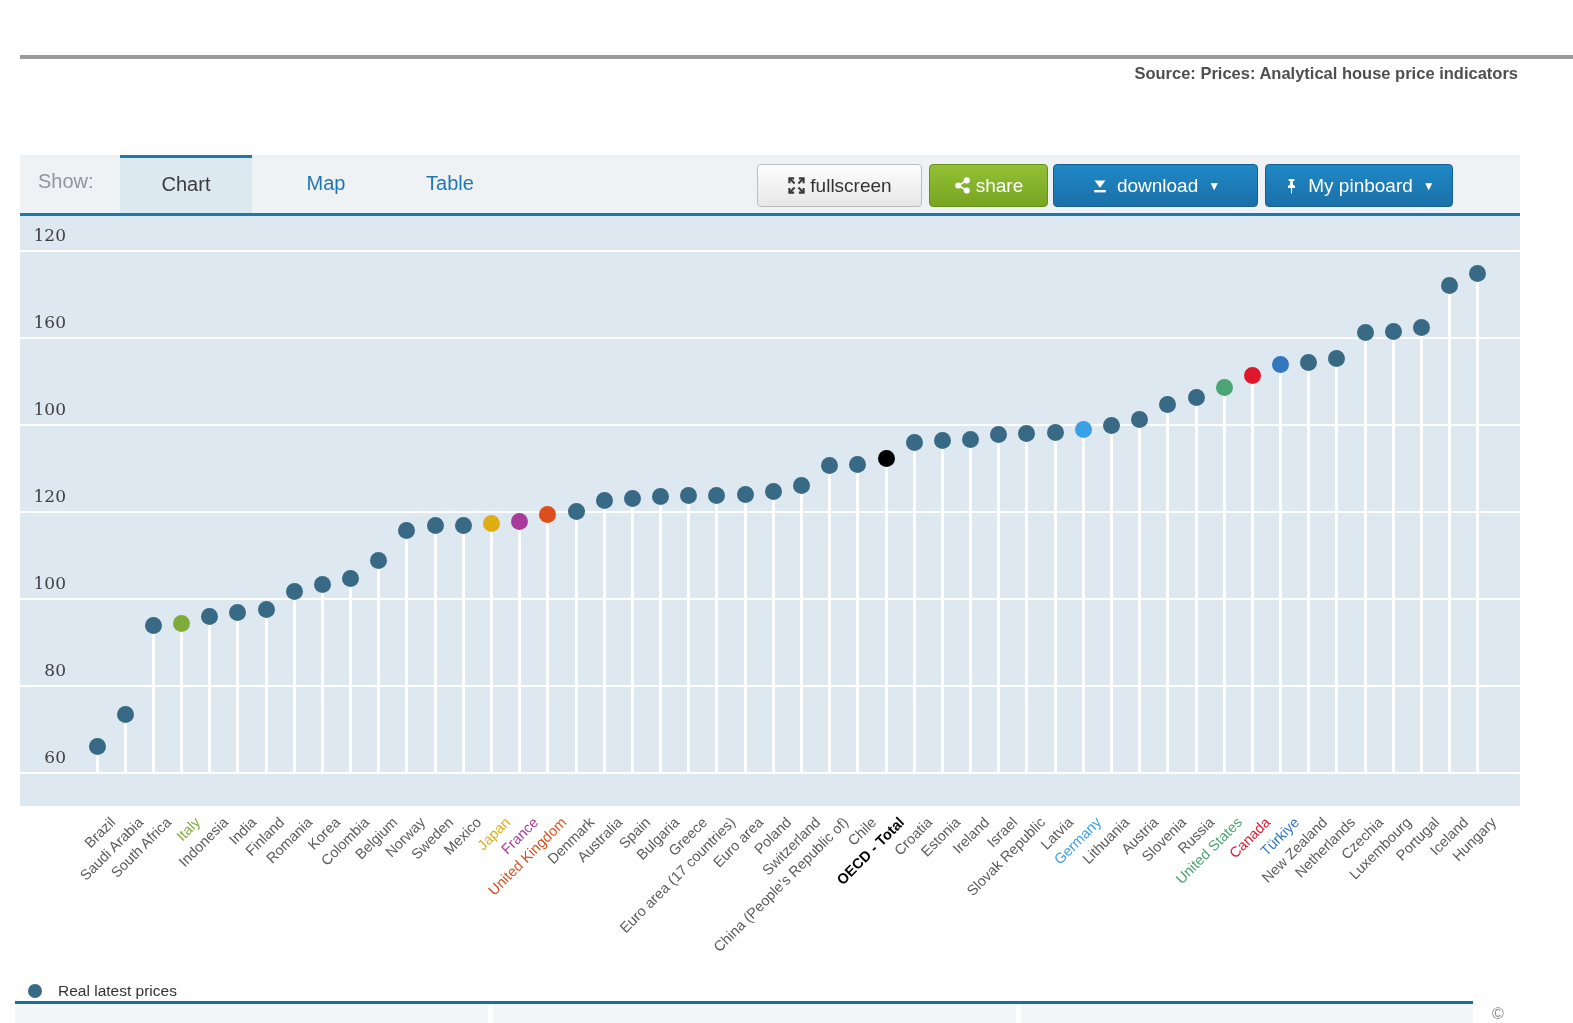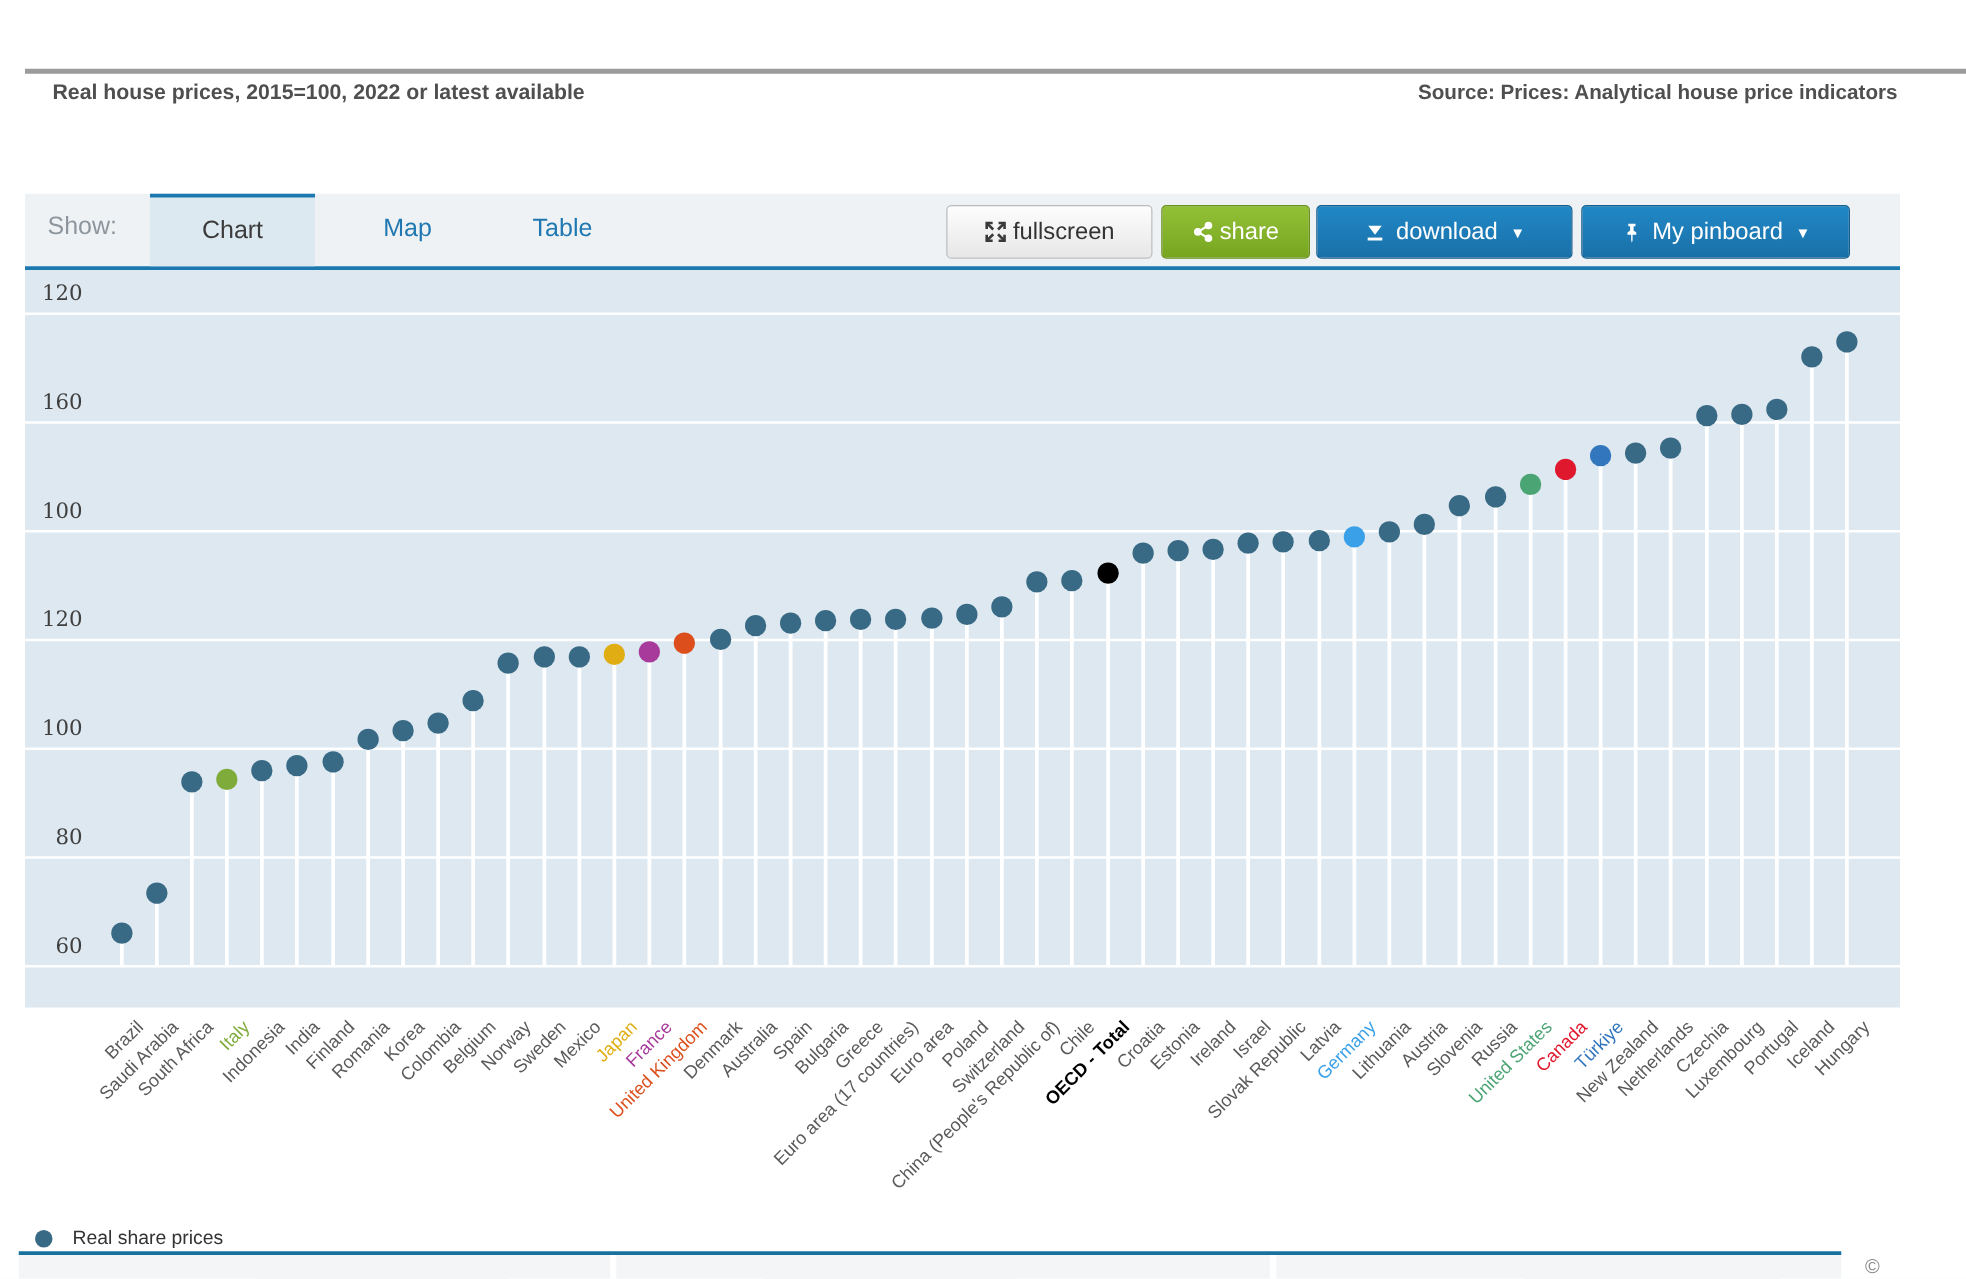--- a/index.html
+++ b/index.html
@@ -31,21 +31,21 @@
   
   .btn { position:absolute; top:9px; height:43px; border-radius:4px; display:flex;
          align-items:center; justify-content:center; gap:8px; font-size:19px; cursor:pointer; }
   .btn svg { flex:0 0 auto; }
   .btn-fullscreen { left:737px; width:165px; background:linear-gradient(#fdfdfd,#e7e7e7);
                     border:1px solid #bdbdbd; color:#333; gap:4px; }
   .btn-share { left:909px; width:119px; background:linear-gradient(#92c137,#77a520);
                border:1px solid #67901b; color:#fff; gap:5px; }
   .btn-blue { background:linear-gradient(#2088c6,#1a70a8); border:1px solid #155e8d; color:#fff; }
   .btn-download { left:1033px; width:205px;text-align:center; }
-  .btn-pinboard { left:1245px; width:215px; }
+  .btn-pinboard { left:1245px; width:188px; }
   .caret { font-size:12px; margin-left:2px; }
 
   
   #chart { position:absolute; left:20px; top:216px; width:1500px; height:768px; }
   .plot-bg { position:absolute; left:0; top:0; width:1500px; height:590px; background:#dde8f0; }
   .gridline { position:absolute; left:0; width:1500px; height:2px; background:#fff; }
   .ytick { position:absolute; left:0; width:46px; height:22px; text-align:right;
            font-family:"DejaVu Serif","Liberation Serif",serif; font-size:17px; color:#3f3f3f; }
   .stem { position:absolute; width:3px; background:#ffffff; }
   .dot { position:absolute; width:17px; height:17px; border-radius:50%; }
@@ -62,21 +62,20 @@
   .fb2 { left:493px;  width:523px; }
   .fb3 { left:1021px; width:452px; }
   .copyright { position:absolute; left:1492px; top:1005px; font-size:16px; color:#8a8a8a; }
 </style>
 </head>
 <body>
 
 <div class="top-rule"></div>
 
 <div class="header">
-  <span class="page-subtitle">Real house prices, 2015=100, 2022 or latest available</span>
   <span class="page-source">Source: Prices: Analytical house price indicators</span>
 </div>
 
 <div class="toolbar">
   <span class="show-label">Show:</span>
   <div class="tab tab-chart active">Chart</div>
   <div class="tab tab-map">Map</div>
   <div class="tab tab-table">Table</div>
 
   <div class="btn btn-fullscreen">
@@ -289,20 +288,20 @@
     <div class="stem" style="left: 1428.14px; top: 69.8px; height: 487.2px;"></div>
     <div class="dot" style="left: 1421.14px; top: 61.3px; background: rgb(57, 106, 133);"></div>
     <div class="xlabel" style="left: 1189.64px; top: 598px;">Iceland</div>
     <div class="stem" style="left: 1456.32px; top: 57.62px; height: 499.38px;"></div>
     <div class="dot" style="left: 1449.32px; top: 49.12px; background: rgb(57, 106, 133);"></div>
     <div class="xlabel" style="left: 1217.82px; top: 598px;">Hungary</div>
   </div>
 
 <div class="legend">
   <span class="legend-dot" style="background: rgb(57, 106, 133);"></span>
-  <span class="legend-label">Real share prices</span>
+  <span class="legend-label">Real latest prices</span>
 </div>
 
 <div class="bottom-rule"></div>
 <div class="footer-box fb1"></div>
 <div class="footer-box fb2"></div>
 <div class="footer-box fb3"></div>
 <span class="copyright">©</span>
 
 </body></html>

